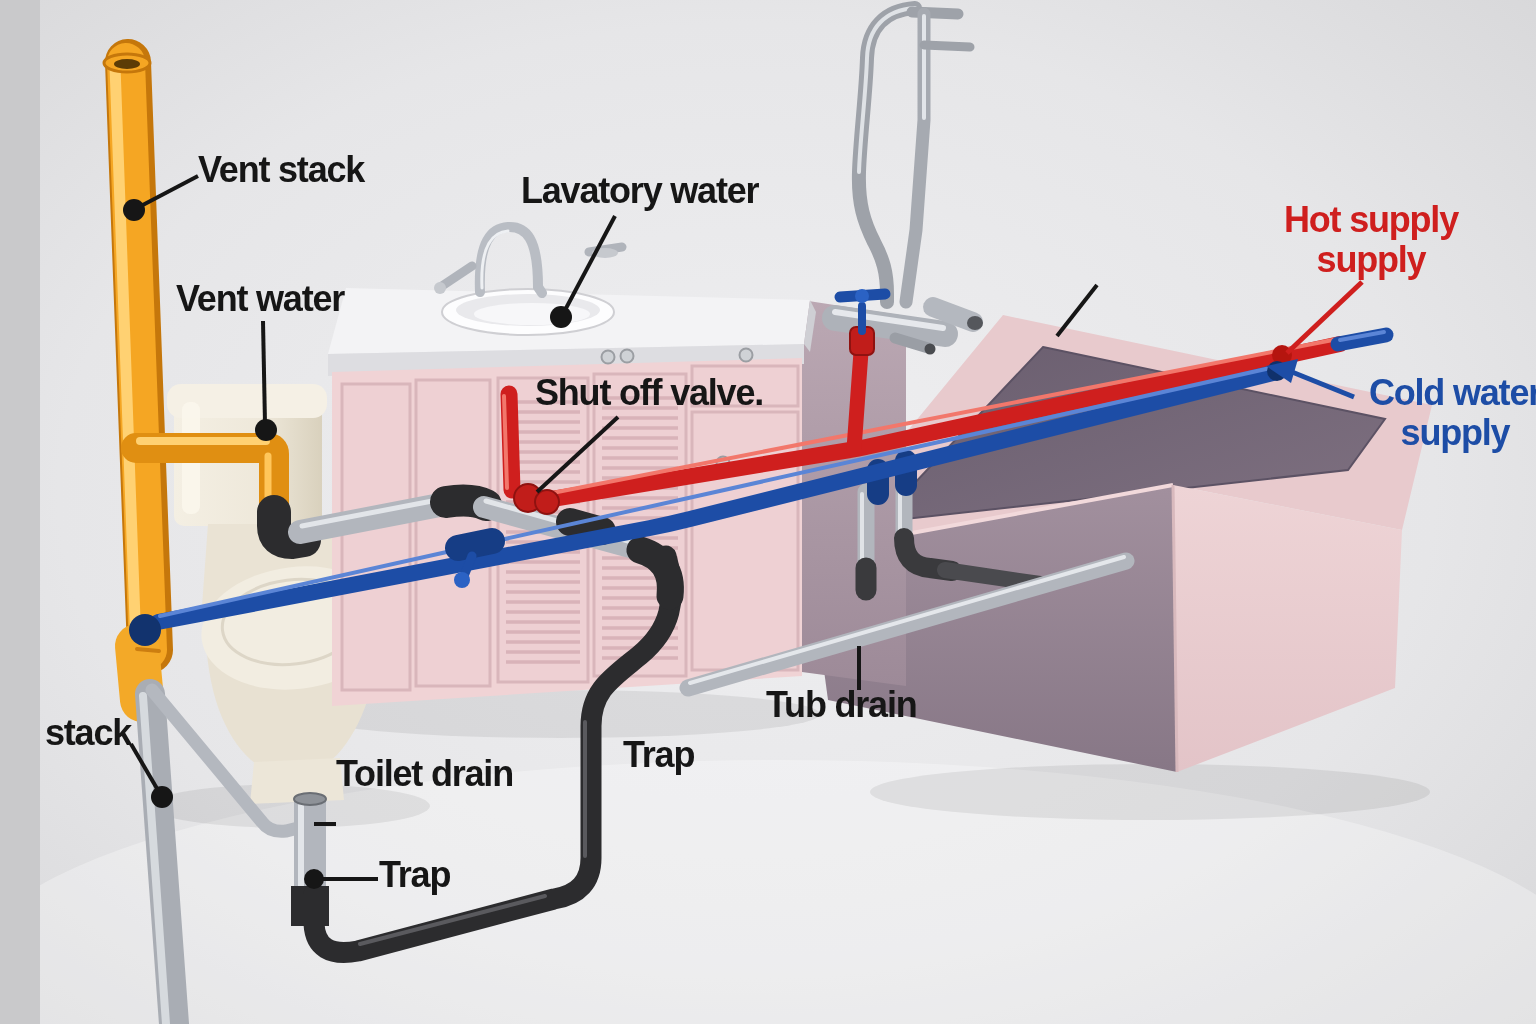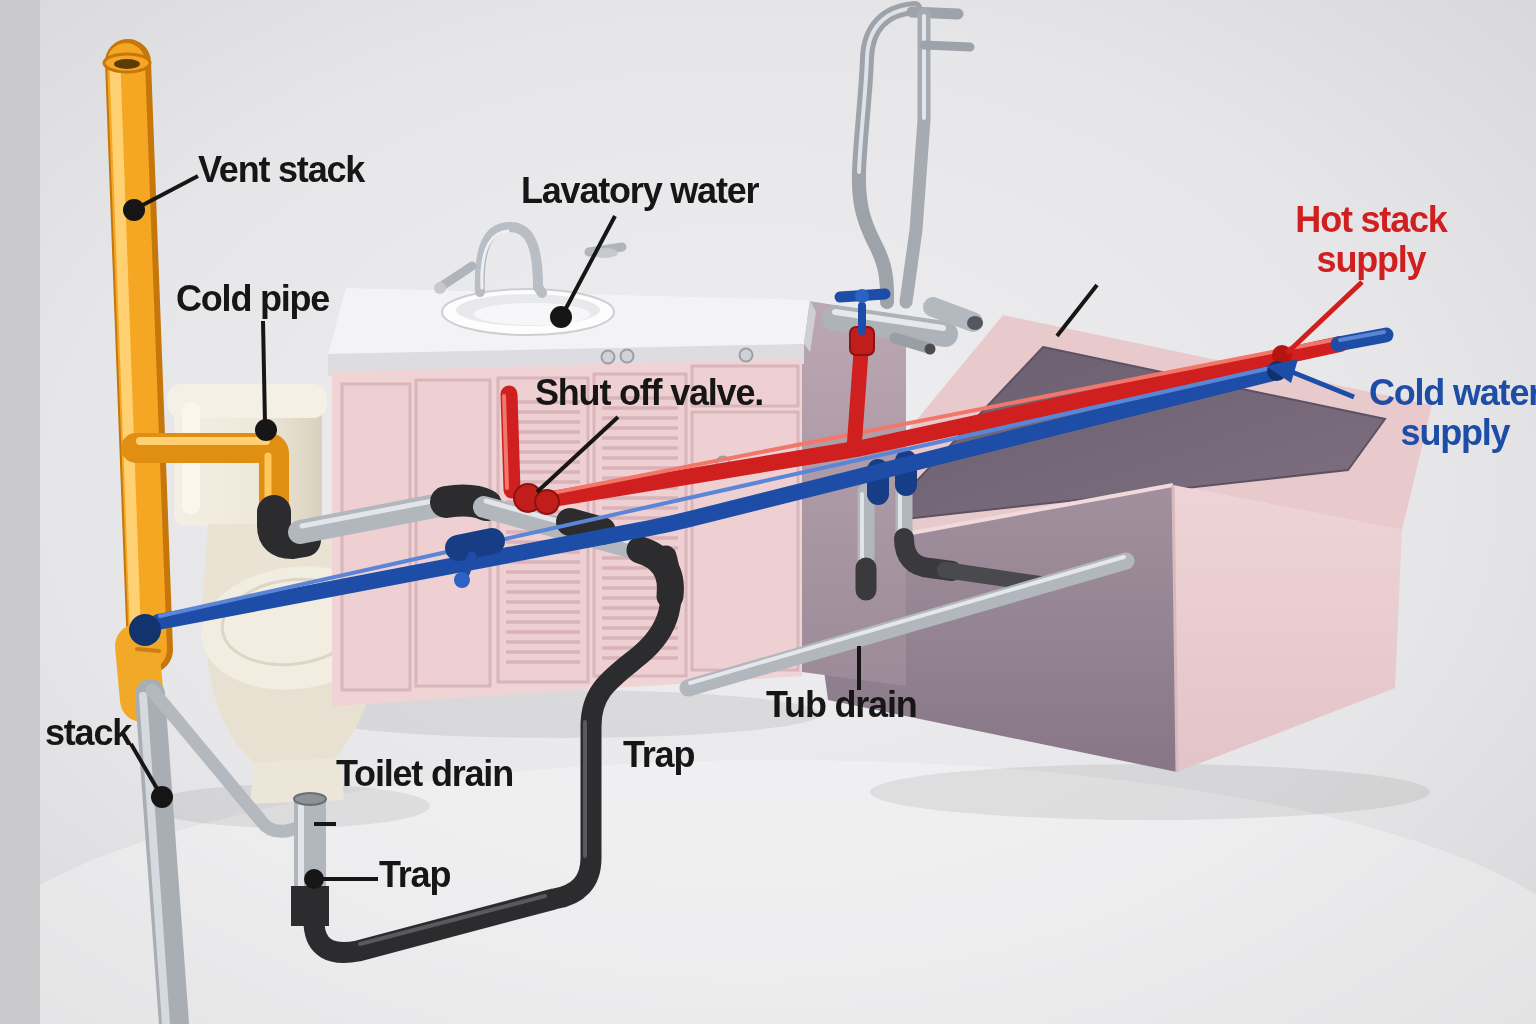--- a/index.html
+++ b/index.html
@@ -226,25 +226,25 @@
     <path d="M 296,824 L 274,824"></path>
     <path d="M 338,879 L 281,879"></path>
         <circle cx="274" cy="879" r="10" fill="#161616" stroke="none"></circle>
     <path d="M 1322,282 L 1247,353" stroke="#cf1f1e" stroke-width="5"></path>
     <path d="M 1314,397 L 1252,372" stroke="#1d4da6" stroke-width="5"></path>
     <polygon points="1226,366 1258,359 1251,383" fill="#1d4da6" stroke="none"></polygon>
   </g>
 </svg>
 
   <div class="lbl" style="left:158px;top:152px;">Vent stack</div>
-  <div class="lbl" style="left:136px;top:281px;">Cold pipe</div>
+  <div class="lbl" style="left:136px;top:281px;">Vent water</div>
   <div class="lbl" style="left:481px;top:173px;">Lavatory water</div>
   <div class="lbl" style="left:495px;top:375px;">Shut off valve.</div>
   <div class="lbl two lbl-hot" style="left:1190px;top:200px;width:282px;">
-    <div>Hot stack</div>
+    <div>Hot supply</div>
     <div>supply</div>
   </div>
   <div class="lbl two lbl-cold" style="left:1290px;top:373px;width:250px;">
     <div>Cold water</div>
     <div>supply</div>
   </div>
   <div class="lbl" style="left:726px;top:687px;">Tub drain</div>
   <div class="lbl" style="left:583px;top:737px;">Trap</div>
   <div class="lbl" style="left:5px;top:715px;">stack</div>
   <div class="lbl" style="left:296px;top:756px;text-align:center;">Toilet drain</div>

